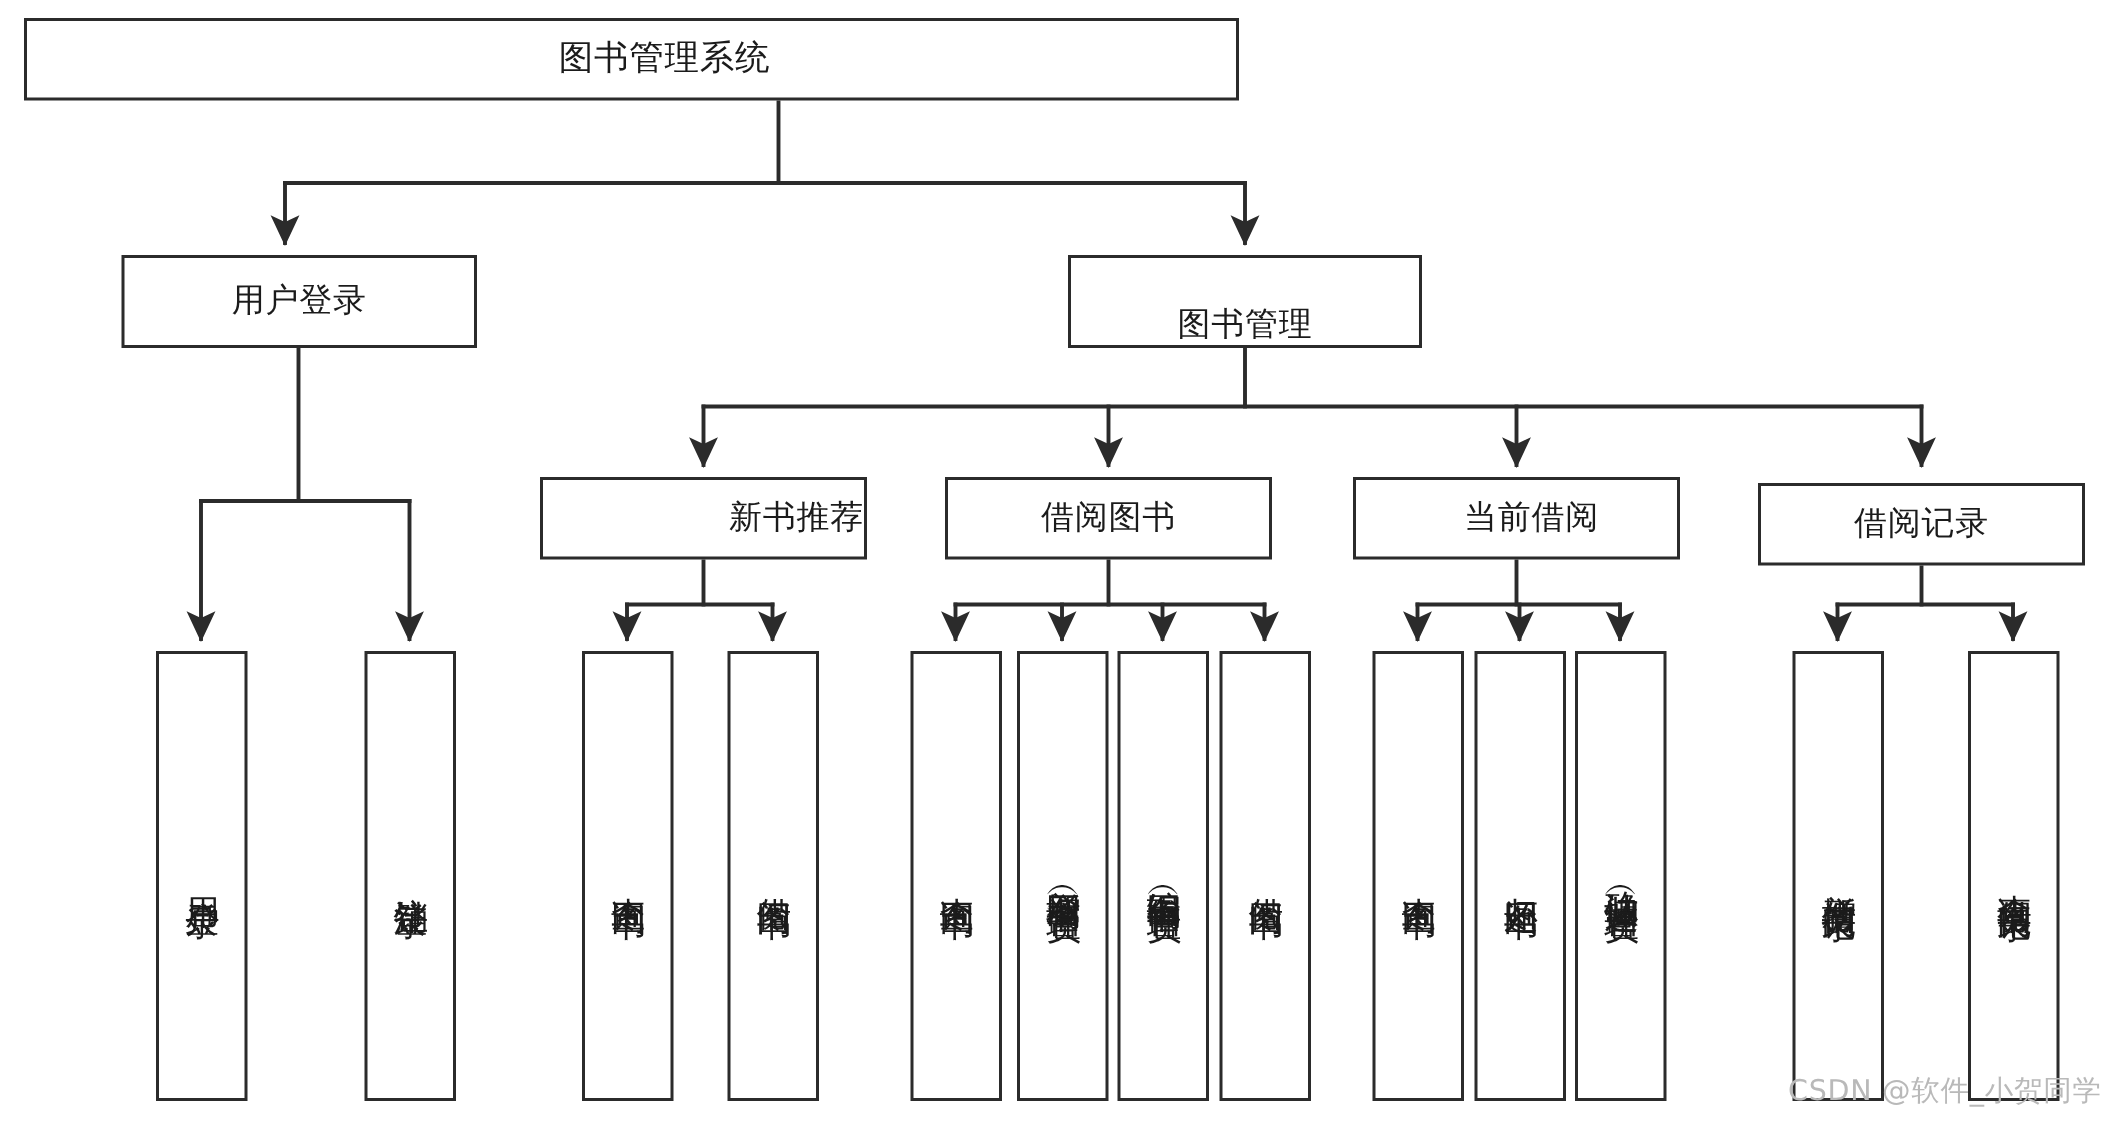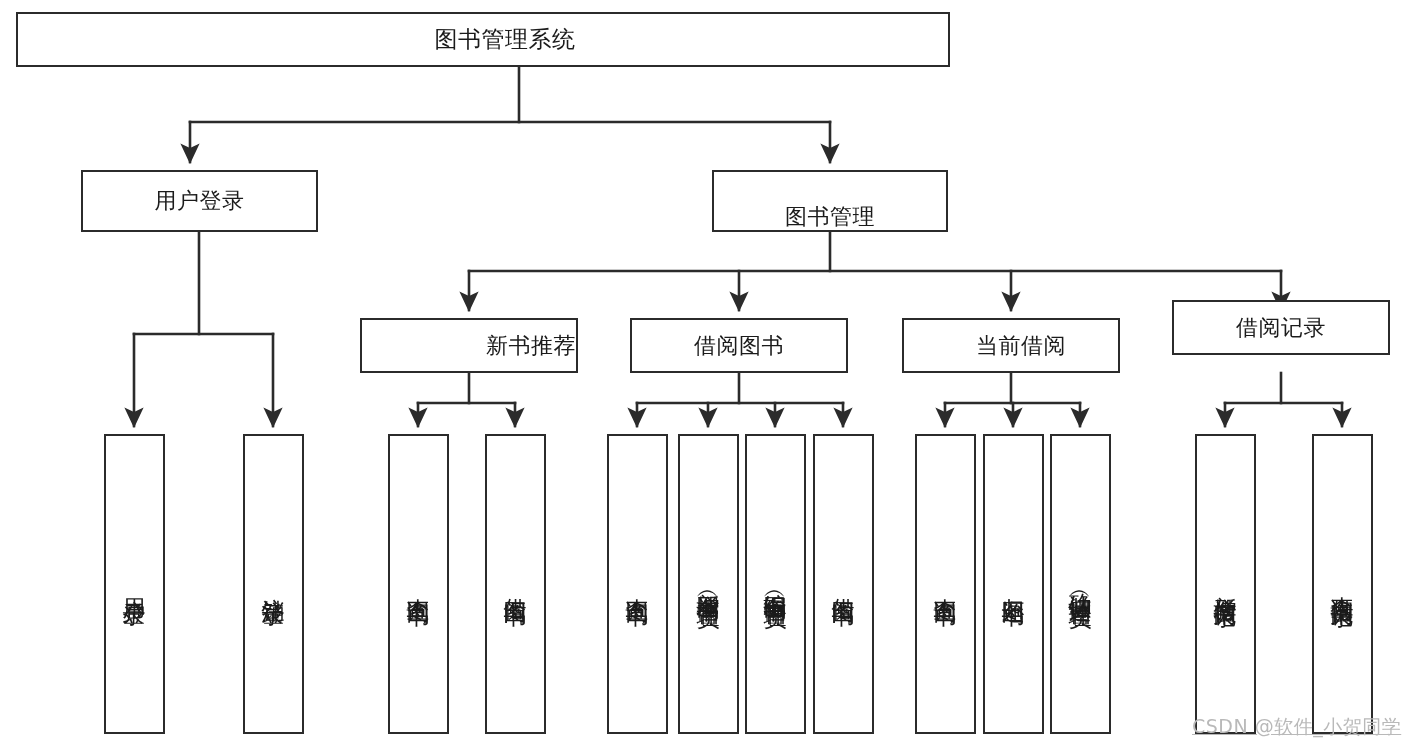--- a/index.html
+++ b/index.html
@@ -55,21 +55,20 @@
     max-height: 280px;
   }
   .node.root .label { font-size: 23px; }
   .watermark {
     position: absolute;
     color: #b9b9b9;
     font-size: 19px;
     white-space: nowrap;
     letter-spacing: 0.5px;
     font-family: "DejaVu Sans", "Liberation Sans", sans-serif;
-    text-decoration: underline;
   }
 </style>
 </head>
 <body>
 
 <div id="canvas">
 
   <svg id="wires" viewBox="0 0 1405 747" width="1405" height="747" xmlns="http://www.w3.org/2000/svg">
     <defs>
       <marker id="arrow" markerWidth="9" markerHeight="9" refX="7.6" refY="4.5" orient="auto" markerUnits="strokeWidth">
@@ -113,41 +112,41 @@
       <path d="M1013,403 L1013,426" marker-end="url(#arrow)"></path>
       <path d="M1080,403 L1080,426" marker-end="url(#arrow)"></path>
 
       <path d="M1281,373 L1281,403"></path>
       <path d="M1225,403 L1342,403"></path>
       <path d="M1225,403 L1225,426" marker-end="url(#arrow)"></path>
       <path d="M1342,403 L1342,426" marker-end="url(#arrow)"></path>
     </g>
   </svg>
 
-  <div class="node horizontal root" style="left:16px; top:12px; width:934px; height:55px;padding-left:44px;">
+  <div class="node horizontal root" style="left:16px; top:12px; width:810px; height:55px;padding-left:44px;">
     <span class="label">图书管理系统</span>
   </div>
 
   <div class="node horizontal" style="left:81px; top:170px; width:237px; height:62px;">
     <span class="label">用户登录</span>
   </div>
   <div class="node horizontal" style="left:712px; top:170px; width:236px; height:62px;align-items:flex-end;">
     <span class="label">图书管理</span>
   </div>
 
   <div class="node horizontal" style="left:360px; top:318px; width:218px; height:55px;justify-content:flex-end;">
     <span class="label">新书推荐</span>
   </div>
   <div class="node horizontal" style="left:630px; top:318px; width:218px; height:55px;">
     <span class="label">借阅图书</span>
   </div>
   <div class="node horizontal" style="left:902px; top:318px; width:218px; height:55px;padding-left:20px;">
     <span class="label">当前借阅</span>
   </div>
-  <div class="node horizontal" style="left:1172px; top:300px; width:218px; height:55px;">
+  <div class="node horizontal" style="left:1172px; top:322px; width:218px; height:55px;">
     <span class="label">借阅记录</span>
   </div>
 
   <div class="node vertical" style="left:104px; top:434px; width:61px; height:300px;">
     <span class="label">用户登录</span>
   </div>
   <div class="node vertical" style="left:243px; top:434px; width:61px; height:300px;">
     <span class="label">注销登录</span>
   </div>
 

